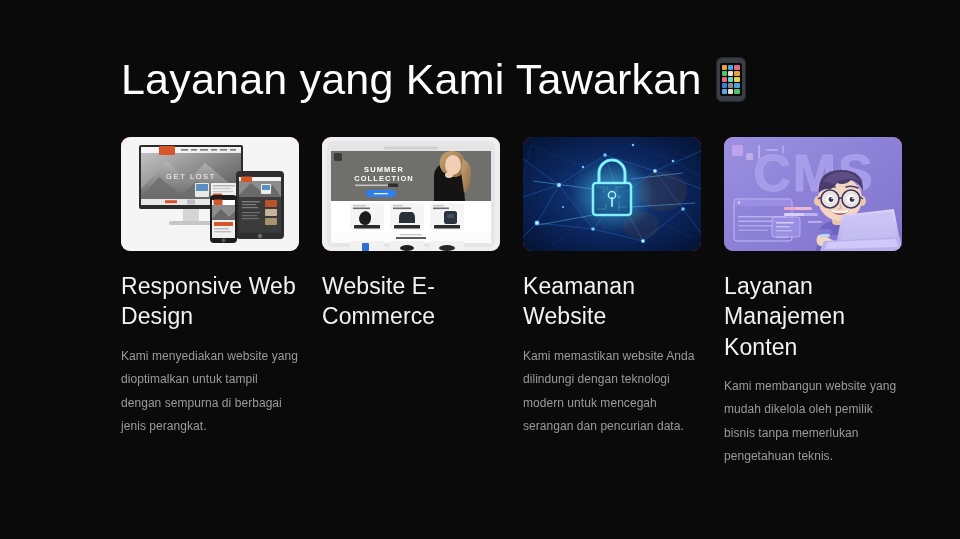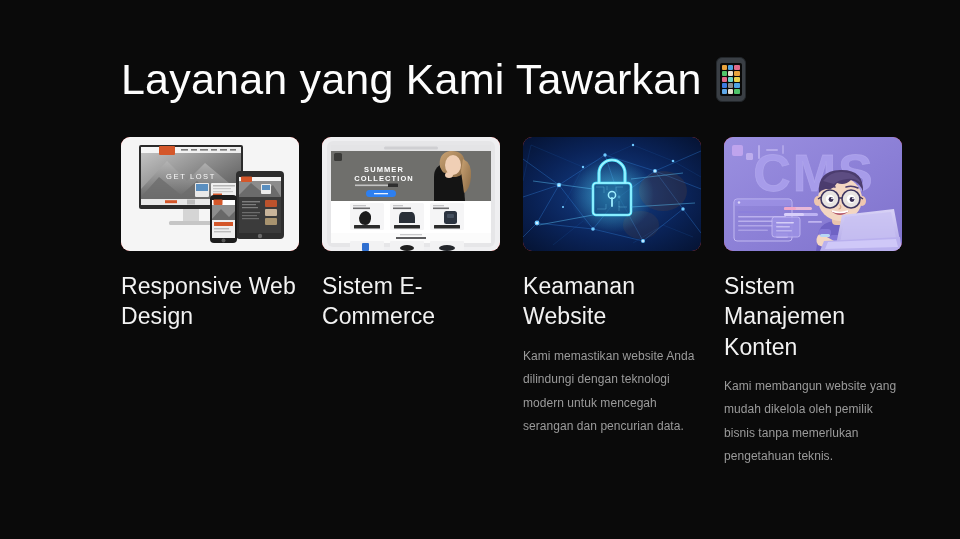--- a/index.html
+++ b/index.html
@@ -224,20 +224,21 @@
           <rect x="91" y="68" width="23" height="15" fill="#8d8d8d"></rect>
           <polygon points="91,82 100,72 108,80 114,74 114,83 91,83" fill="#686868"></polygon>
           <rect x="91" y="83" width="23" height="18" fill="#efefef"></rect>
           <rect x="93" y="85" width="19" height="4" fill="#d4572a"></rect>
           <rect x="93" y="91" width="15" height="1.4" fill="#bcbcbc"></rect>
           <rect x="93" y="94" width="17" height="1.4" fill="#bcbcbc"></rect>
           <circle cx="102.5" cy="103.5" r="2" fill="#555"></circle>
         </svg>
       </div>
       <div class="card-title">Responsive Web Design</div>
+      <div class="card-desc">Kami menyediakan website yang dioptimalkan untuk tampil dengan sempurna di berbagai jenis perangkat.</div>
     </div>
 
     <div class="card">
       <div class="card-thumb">
         <svg viewBox="0 0 178 114" preserveAspectRatio="none">
           <defs>
             <linearGradient id="hair" x1="0" y1="0" x2="1" y2="1">
               <stop offset="0" stop-color="#c9a273"></stop>
               <stop offset="1" stop-color="#8a6a44"></stop>
             </linearGradient>
@@ -298,21 +299,21 @@
           <g>
             <rect x="28" y="104" width="34" height="10" rx="1" fill="#f2f2f3"></rect>
             <rect x="40" y="106" width="7" height="8" rx="1" fill="#2f6fd0"></rect>
             <rect x="68" y="104" width="34" height="10" rx="1" fill="#f2f2f3"></rect>
             <ellipse cx="85" cy="111" rx="7" ry="3" fill="#1f1f1f"></ellipse>
             <rect x="108" y="104" width="34" height="10" rx="1" fill="#f2f2f3"></rect>
             <ellipse cx="125" cy="111" rx="8" ry="3" fill="#23262b"></ellipse>
           </g>
         </svg>
       </div>
-      <div class="card-title">Sistem E-Commerce</div>
+      <div class="card-title">Website E-Commerce</div>
     </div>
 
     <div class="card">
       <div class="card-thumb">
         <svg viewBox="0 0 178 114" preserveAspectRatio="none">
           <defs>
             <radialGradient id="netbg" cx="0.5" cy="0.5" r="0.75">
               <stop offset="0" stop-color="#15428c"></stop>
               <stop offset="0.55" stop-color="#0a2358"></stop>
               <stop offset="1" stop-color="#04102c"></stop>
@@ -479,18 +480,18 @@
             <rect x="130" y="92" width="12" height="7" rx="3" fill="#8276d6"></rect>
             <rect x="96" y="97" width="10" height="3" rx="1.5" fill="#b7d6f5"></rect>
 
             <path d="M118 78 L170 72 L176 104 L112 108 Z" fill="url(#lapg)"></path>
             <path d="M121 80 L167 75 L172 101 L116 105 Z" fill="#c8c0f2" opacity="0.7"></path>
             <path d="M100 104 L176 100 L178 114 L96 114 Z" fill="#b9b0ee"></path>
             <path d="M104 105 L172 102 L174 110 L101 112 Z" fill="#cfc8f8"></path>
           </g>
         </svg>
       </div>
-      <div class="card-title">Sistem Manajemen Konten</div>
+      <div class="card-title">Layanan Manajemen Konten</div>
       <div class="card-desc">Kami membangun website yang mudah dikelola oleh pemilik bisnis tanpa memerlukan pengetahuan teknis.</div>
     </div>
 
   </div>
 </div>
 
 </body></html>

